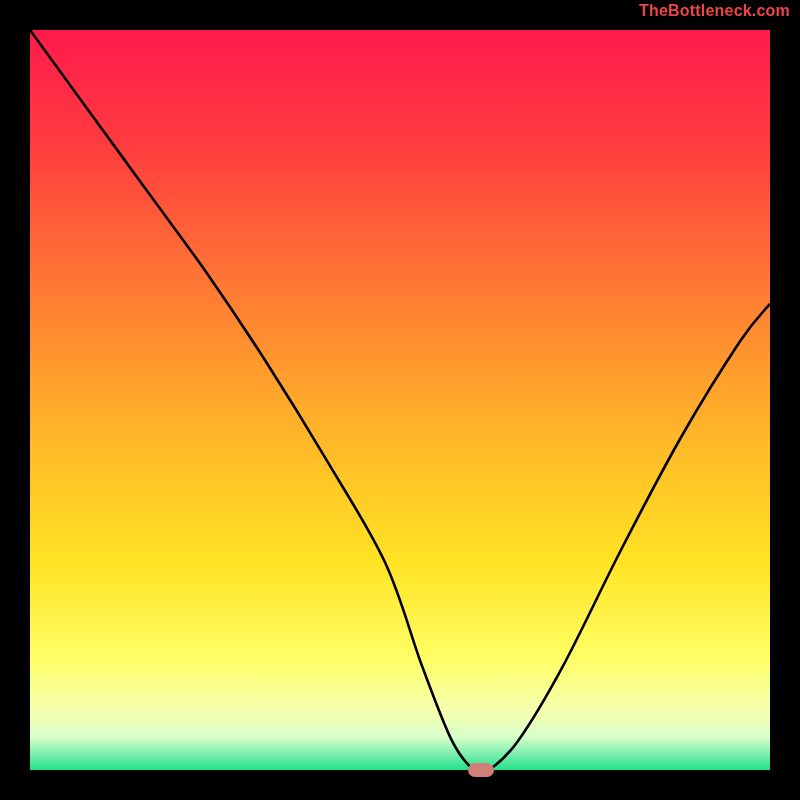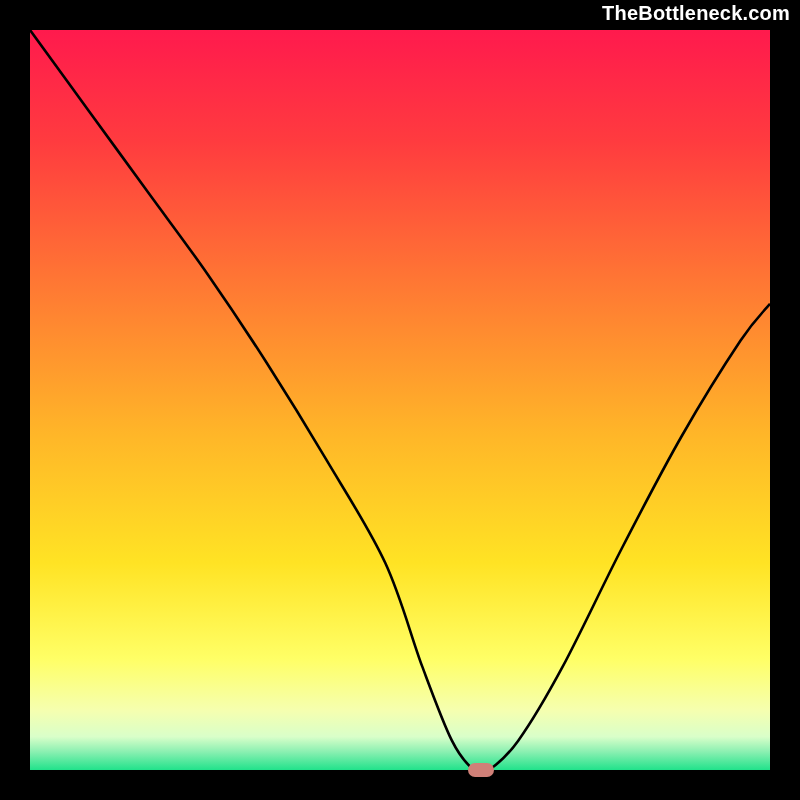--- a/index.html
+++ b/index.html
@@ -14,22 +14,22 @@
   .frame {
     position: relative;
     width: 800px;
     height: 800px;
     background: #000;
   }
   .watermark {
     position: absolute;
     top: 2px;
     right: 10px;
-    color: #ffffff;
-    font-size: 20px;
+    color: #ef4444;
+    font-size: 16px;
     font-weight: 600;
     letter-spacing: 0.2px;
     z-index: 10;
   }
   .plot-area {
     position: absolute;
     left: 30px;
     top: 30px;
     width: 740px;
     height: 740px;

